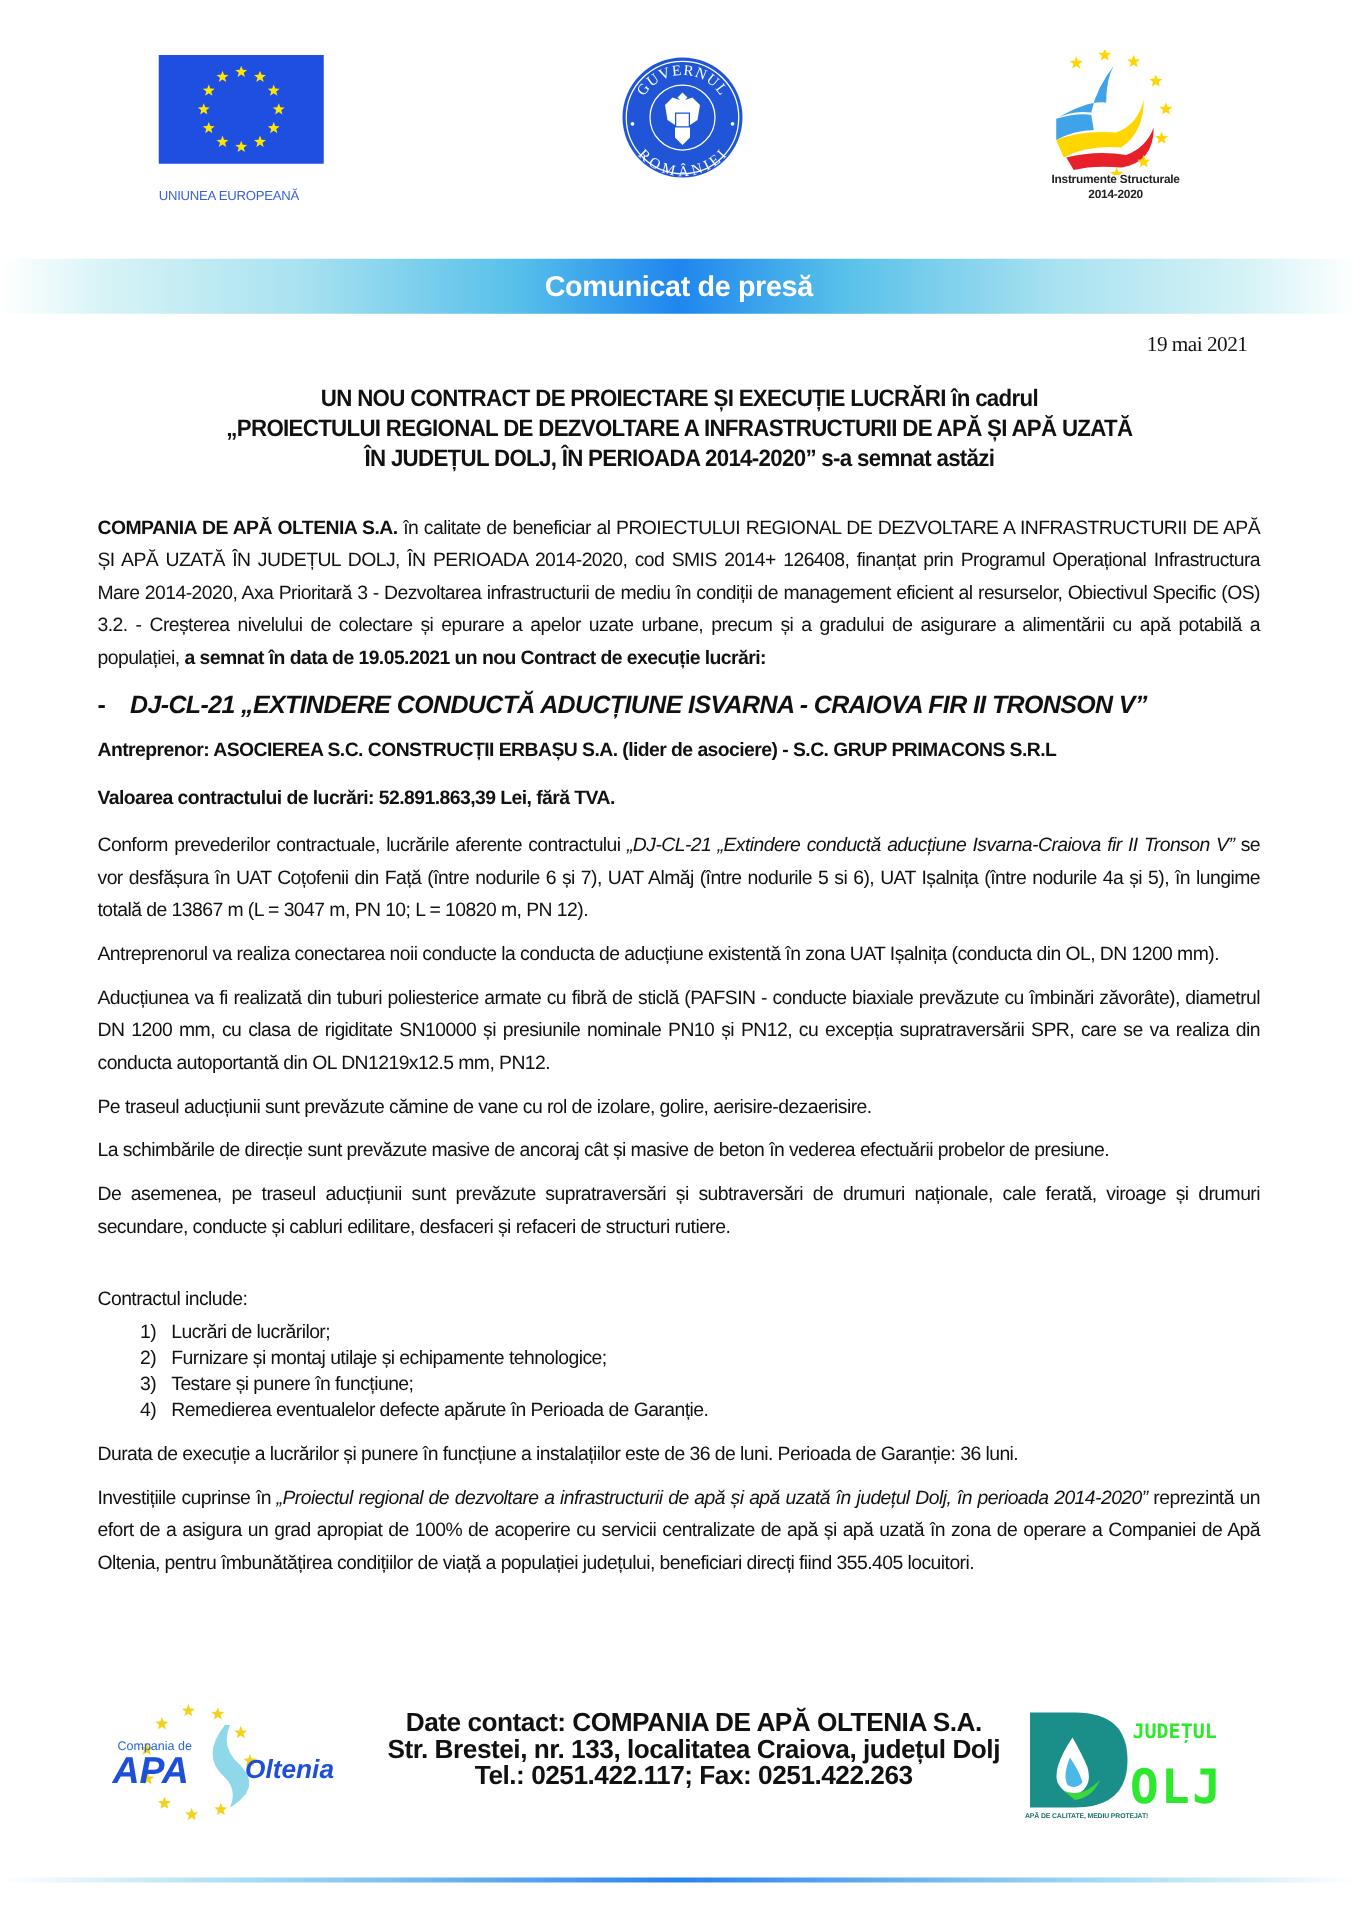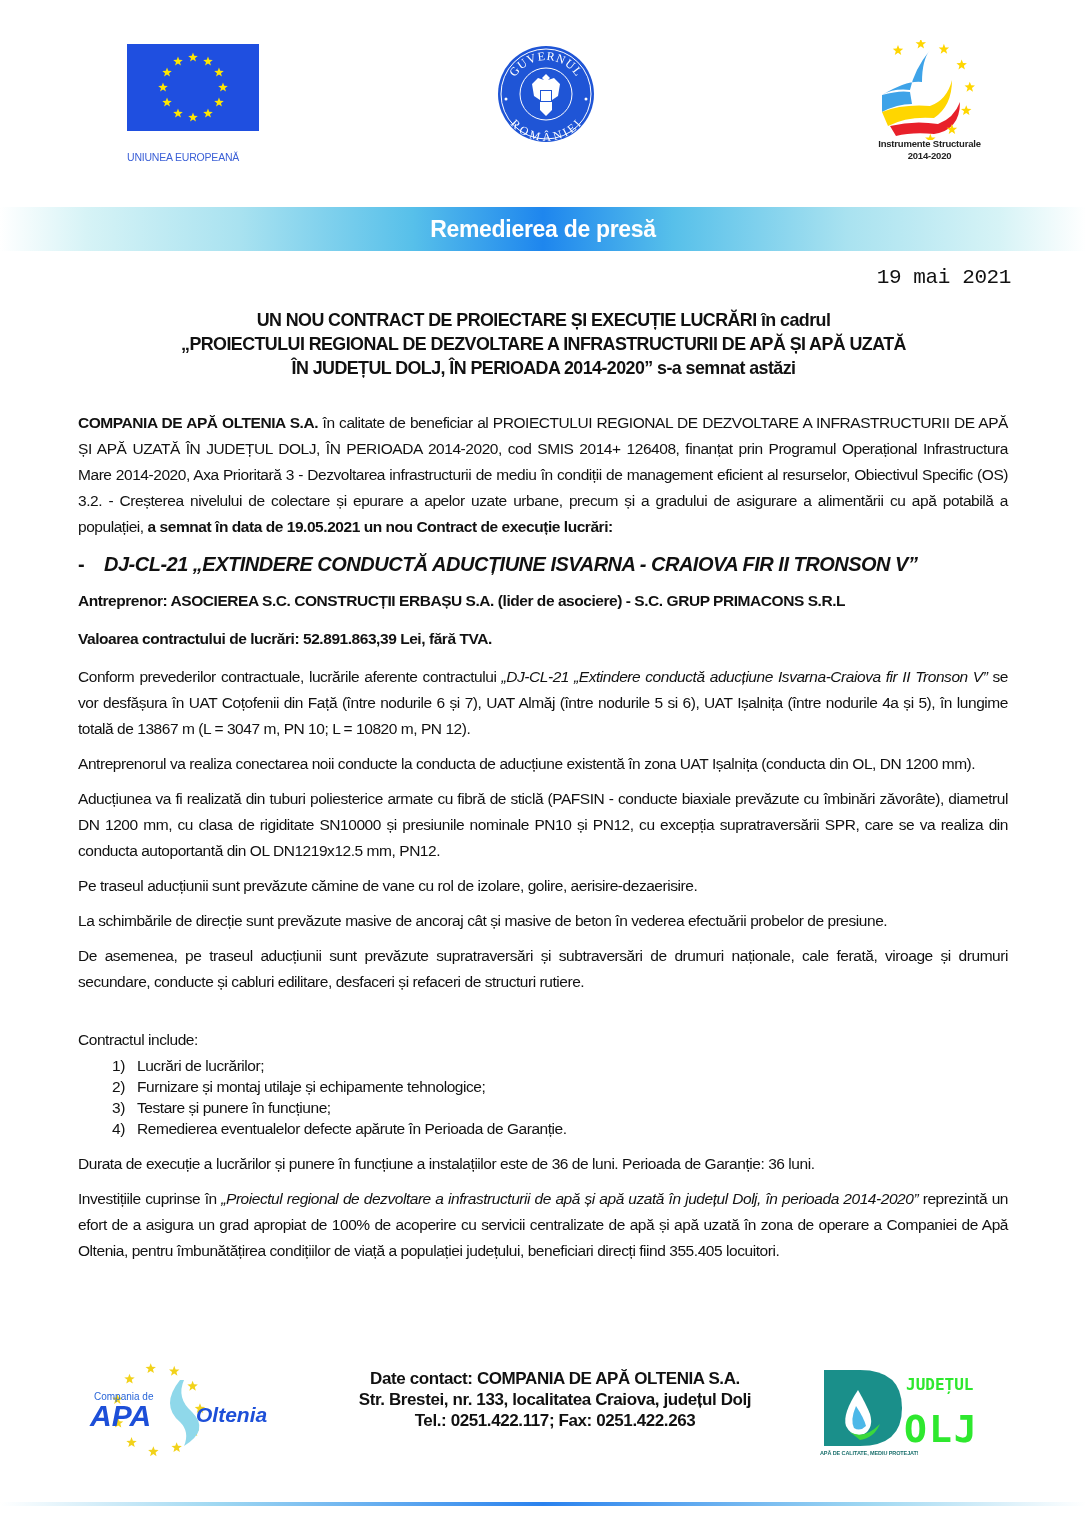--- a/index.html
+++ b/index.html
@@ -6,50 +6,50 @@
     html, body { width: 1086px; height: 1536px; background: #ffffff; overflow: hidden; }
     body { position: relative; font-family: "Liberation Sans Narrow", "Liberation Sans", sans-serif; color: #111; }
 
     .logo-eu { position: absolute; left: 127px; top: 44px; width: 132px; height: 104px; }
     .logo-eu .flag { width: 132px; height: 87px; background: #1f4fe0; position: relative; }
     .logo-eu .caption { font-family: "Liberation Sans", sans-serif; font-size: 10.5px; color: #3a5fd6; margin-top: 20px; letter-spacing: -0.2px; white-space: nowrap; }
     .logo-eu svg { position: absolute; left: 0; top: 0; }
 
     .logo-gov { position: absolute; left: 496px; top: 44px; width: 100px; height: 100px; }
 
-    .logo-is { position: absolute; left: 852px; top: 40px; width: 170px; height: 130px; }
+    .logo-is { position: absolute; left: 815px; top: 40px; width: 170px; height: 130px; }
     .logo-is .caption { position: absolute; left: 0; top: 98px; width: 155px; text-align: center; font-family: "Liberation Sans", sans-serif; font-weight: bold; font-size: 9.5px; line-height: 12px; color: #222; letter-spacing: -0.2px; }
 
     .banner { position: absolute; left: 0; top: 207px; width: 1086px; height: 44px;
       background: linear-gradient(90deg, rgba(255,255,255,1) 0%, #d6f3f6 8%, #a9e2f0 22%, #57c0ea 38%, #1e86ee 50%, #57c0ea 62%, #a9e2f0 78%, #d6f3f6 92%, rgba(255,255,255,1) 100%);
       display: flex; align-items: center; justify-content: center; }
     .banner-title { font-family: "Liberation Sans", sans-serif; font-weight: bold; font-size: 23px; color: #ffffff; letter-spacing: -0.3px; }
 
-    .date { position: absolute; right: 75px; top: 266px; font-size: 21px; font-family: Liberation Mono, monospace; letter-spacing: -0.4px; }
+    .date { position: absolute; right: 88px; top: 266px; font-size: 17px; font-family: Liberation Serif, serif; letter-spacing: -0.4px; }
 
     .headline { position: absolute; left: 80px; top: 308px; width: 927px; text-align: center; font-weight: bold; font-size: 19px; line-height: 24px; font-family: "Liberation Sans", sans-serif; letter-spacing: -0.6px; transform: scaleX(0.94); transform-origin: center top; }
 
     .content { position: absolute; left: 78px; top: 410px; width: 930px; font-family: "Liberation Sans", sans-serif; font-size: 15.5px; line-height: 26px; letter-spacing: -0.45px; }
     .content p { text-align: justify; margin-bottom: 9px; }
     .content b, .content .b { font-weight: bold; }
     .content i { font-style: italic; }
 
     .intro { margin-bottom: 10px !important; }
     .contract-title { font-weight: bold; font-style: italic; font-size: 20px; line-height: 28px; margin: 10px 0 10px 0; display: flex; letter-spacing: -0.5px; }
     .contract-title .dash { width: 26px; font-style: normal; }
     .contract-line { font-weight: bold; margin: 0 0 12px 0 !important; }
 
     .includes-list { list-style: none; margin: 0 0 12px 34px; line-height: 21px; }
     .includes-list li { display: flex; }
     .includes-list .num { width: 25px; }
     .p-tight { margin-bottom: 2px !important; margin-top: 32px; }
 
     .footer { position: absolute; left: 80px; top: 1360px; width: 926px; height: 160px; }
     .logo-apa { position: absolute; left: 0; top: 0; width: 220px; height: 100px; }
-    .contact { position: absolute; left: 225px; top: 8px; width: 500px; text-align: center; font-family: "Liberation Sans", sans-serif; font-weight: bold; font-size: 17px; line-height: 21px; letter-spacing: -0.4px; }
+    .contact { position: absolute; left: 225px; top: 8px; width: 500px; text-align: center; font-family: "Liberation Sans", sans-serif; font-weight: bold; font-size: 21px; line-height: 21px; letter-spacing: -0.4px; }
     .logo-dolj { position: absolute; left: 740px; top: 8px; width: 165px; height: 95px; }
     .logo-dolj .tagline { position: absolute; left: 0; top: 82px; font-family: "Liberation Sans", sans-serif; font-size: 5.5px; font-weight: bold; color: #1a6f6c; white-space: nowrap; letter-spacing: -0.1px; }
     .cofinance { position: absolute; left: 0; top: 114px; width: 926px; text-align: center; font-family: "Liberation Sans", sans-serif; font-weight: bold; font-size: 15px; letter-spacing: -0.45px; }
     .footer-line { position: absolute; left: -80px; top: 142px; width: 1086px; height: 4px; background: linear-gradient(90deg, rgba(255,255,255,0) 0%, #9fd8f2 20%, #2a82ee 50%, #9fd8f2 80%, rgba(255,255,255,0) 100%); }
   </style>
 </head>
 <body>
 
 <div class="logo-eu">
   <div class="flag">
@@ -113,21 +113,21 @@
         <path d="M78.34 93.77 L79.69 97.40 L83.57 97.57 L80.53 99.98 L81.57 103.72 L78.34 101.58 L75.10 103.72 L76.14 99.98 L73.10 97.57 L76.98 97.40 Z" fill="#ffd600"></path>
       </g>
   </svg>
   <div class="caption">
     <div>Instrumente Structurale</div>
     <div>2014-2020</div>
   </div>
 </div>
 
 <div class="banner">
-  <div class="banner-title">Remedierea de presă</div>
+  <div class="banner-title">Comunicat de presă</div>
 </div>
 
 <div class="date">19 mai 2021</div>
 
 <div class="headline">
   <div>UN NOU CONTRACT DE PROIECTARE ȘI EXECUȚIE LUCRĂRI în cadrul</div>
   <div>„PROIECTULUI REGIONAL DE DEZVOLTARE A INFRASTRUCTURII DE APĂ ȘI APĂ UZATĂ</div>
   <div>ÎN JUDEȚUL DOLJ, ÎN PERIOADA 2014-2020” s-a semnat astăzi</div>
 </div>
 

